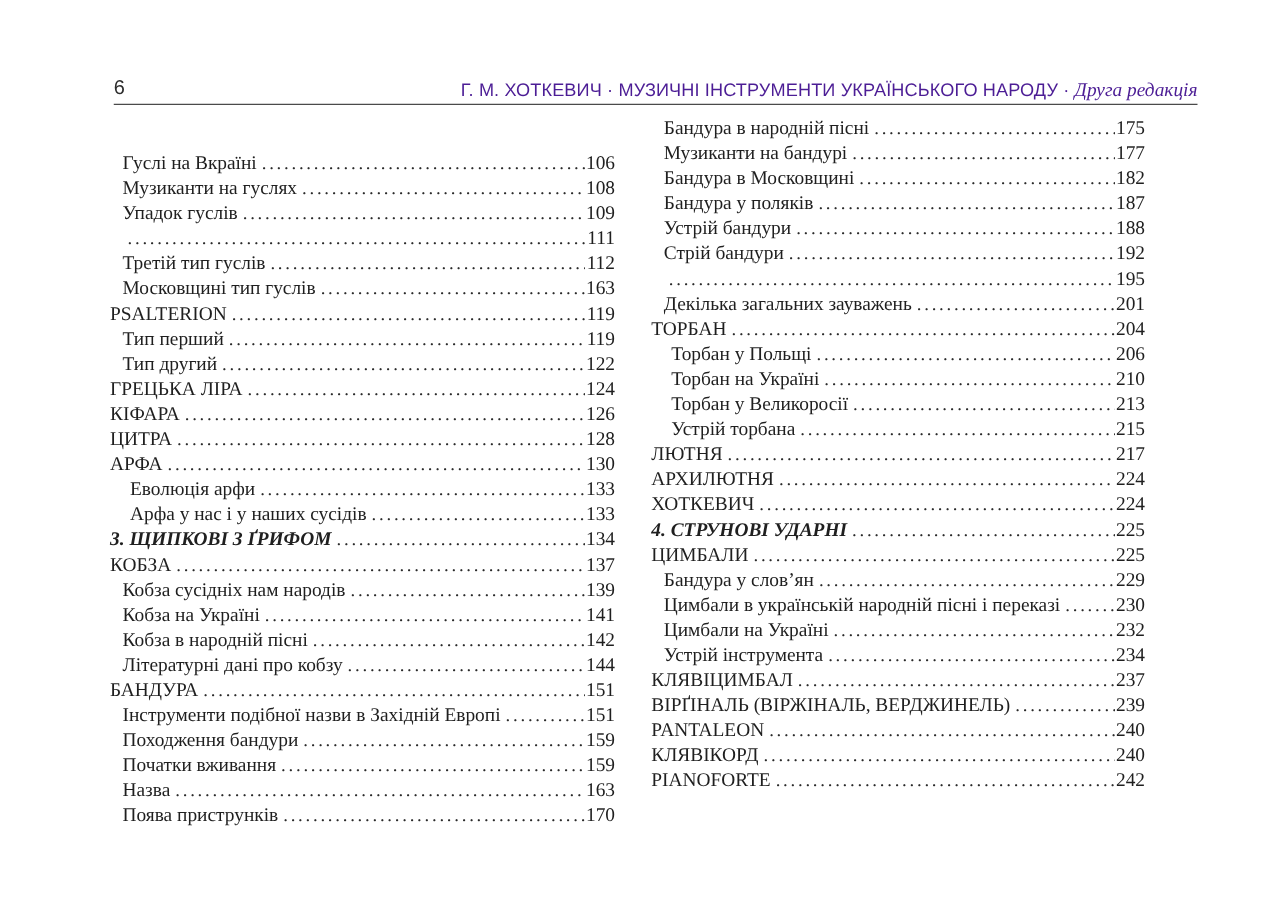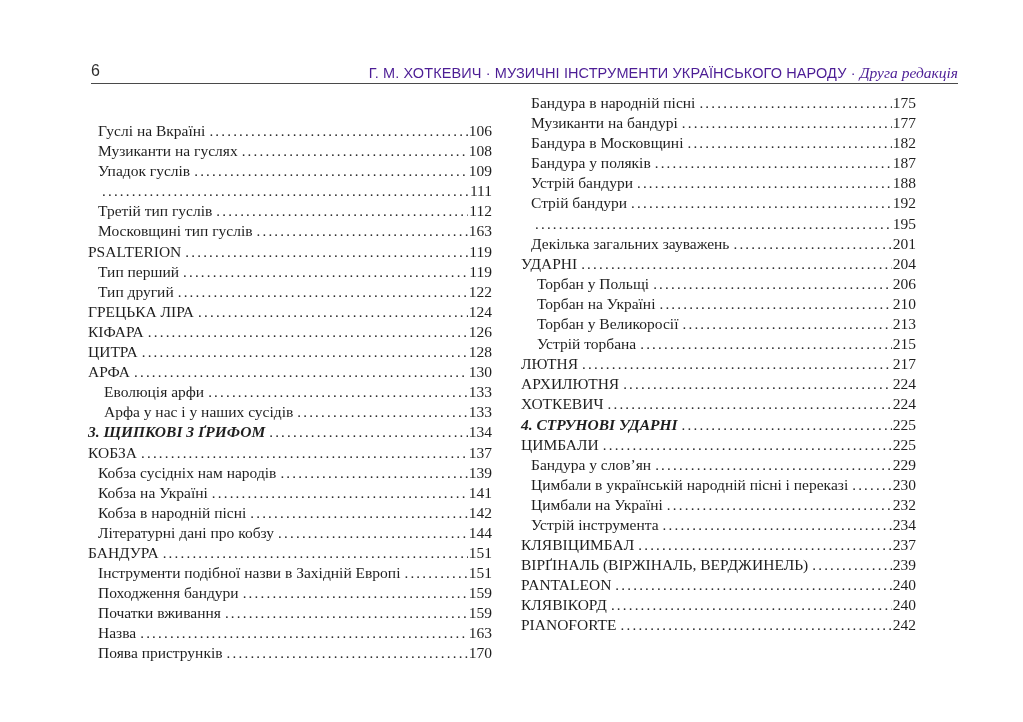--- a/index.html
+++ b/index.html
@@ -243,21 +243,21 @@
       <div class="toc-row lvl2">
         <span class="toc-leader">................................................................................................................................................................</span>
         <span class="toc-page">195</span>
       </div>
       <div class="toc-row lvl2">
         <span class="toc-label">Декілька загальних зауважень</span>
         <span class="toc-leader">................................................................................................................................................................</span>
         <span class="toc-page">201</span>
       </div>
       <div class="toc-row lvl1">
-        <span class="toc-label">УДАРНІ</span>
+        <span class="toc-label">ТОРБАН</span>
         <span class="toc-leader">................................................................................................................................................................</span>
         <span class="toc-page">204</span>
       </div>
       <div class="toc-row lvl3">
         <span class="toc-label">Торбан у Польщі</span>
         <span class="toc-leader">................................................................................................................................................................</span>
         <span class="toc-page">206</span>
       </div>
       <div class="toc-row lvl3">
         <span class="toc-label">Торбан на Україні</span>

